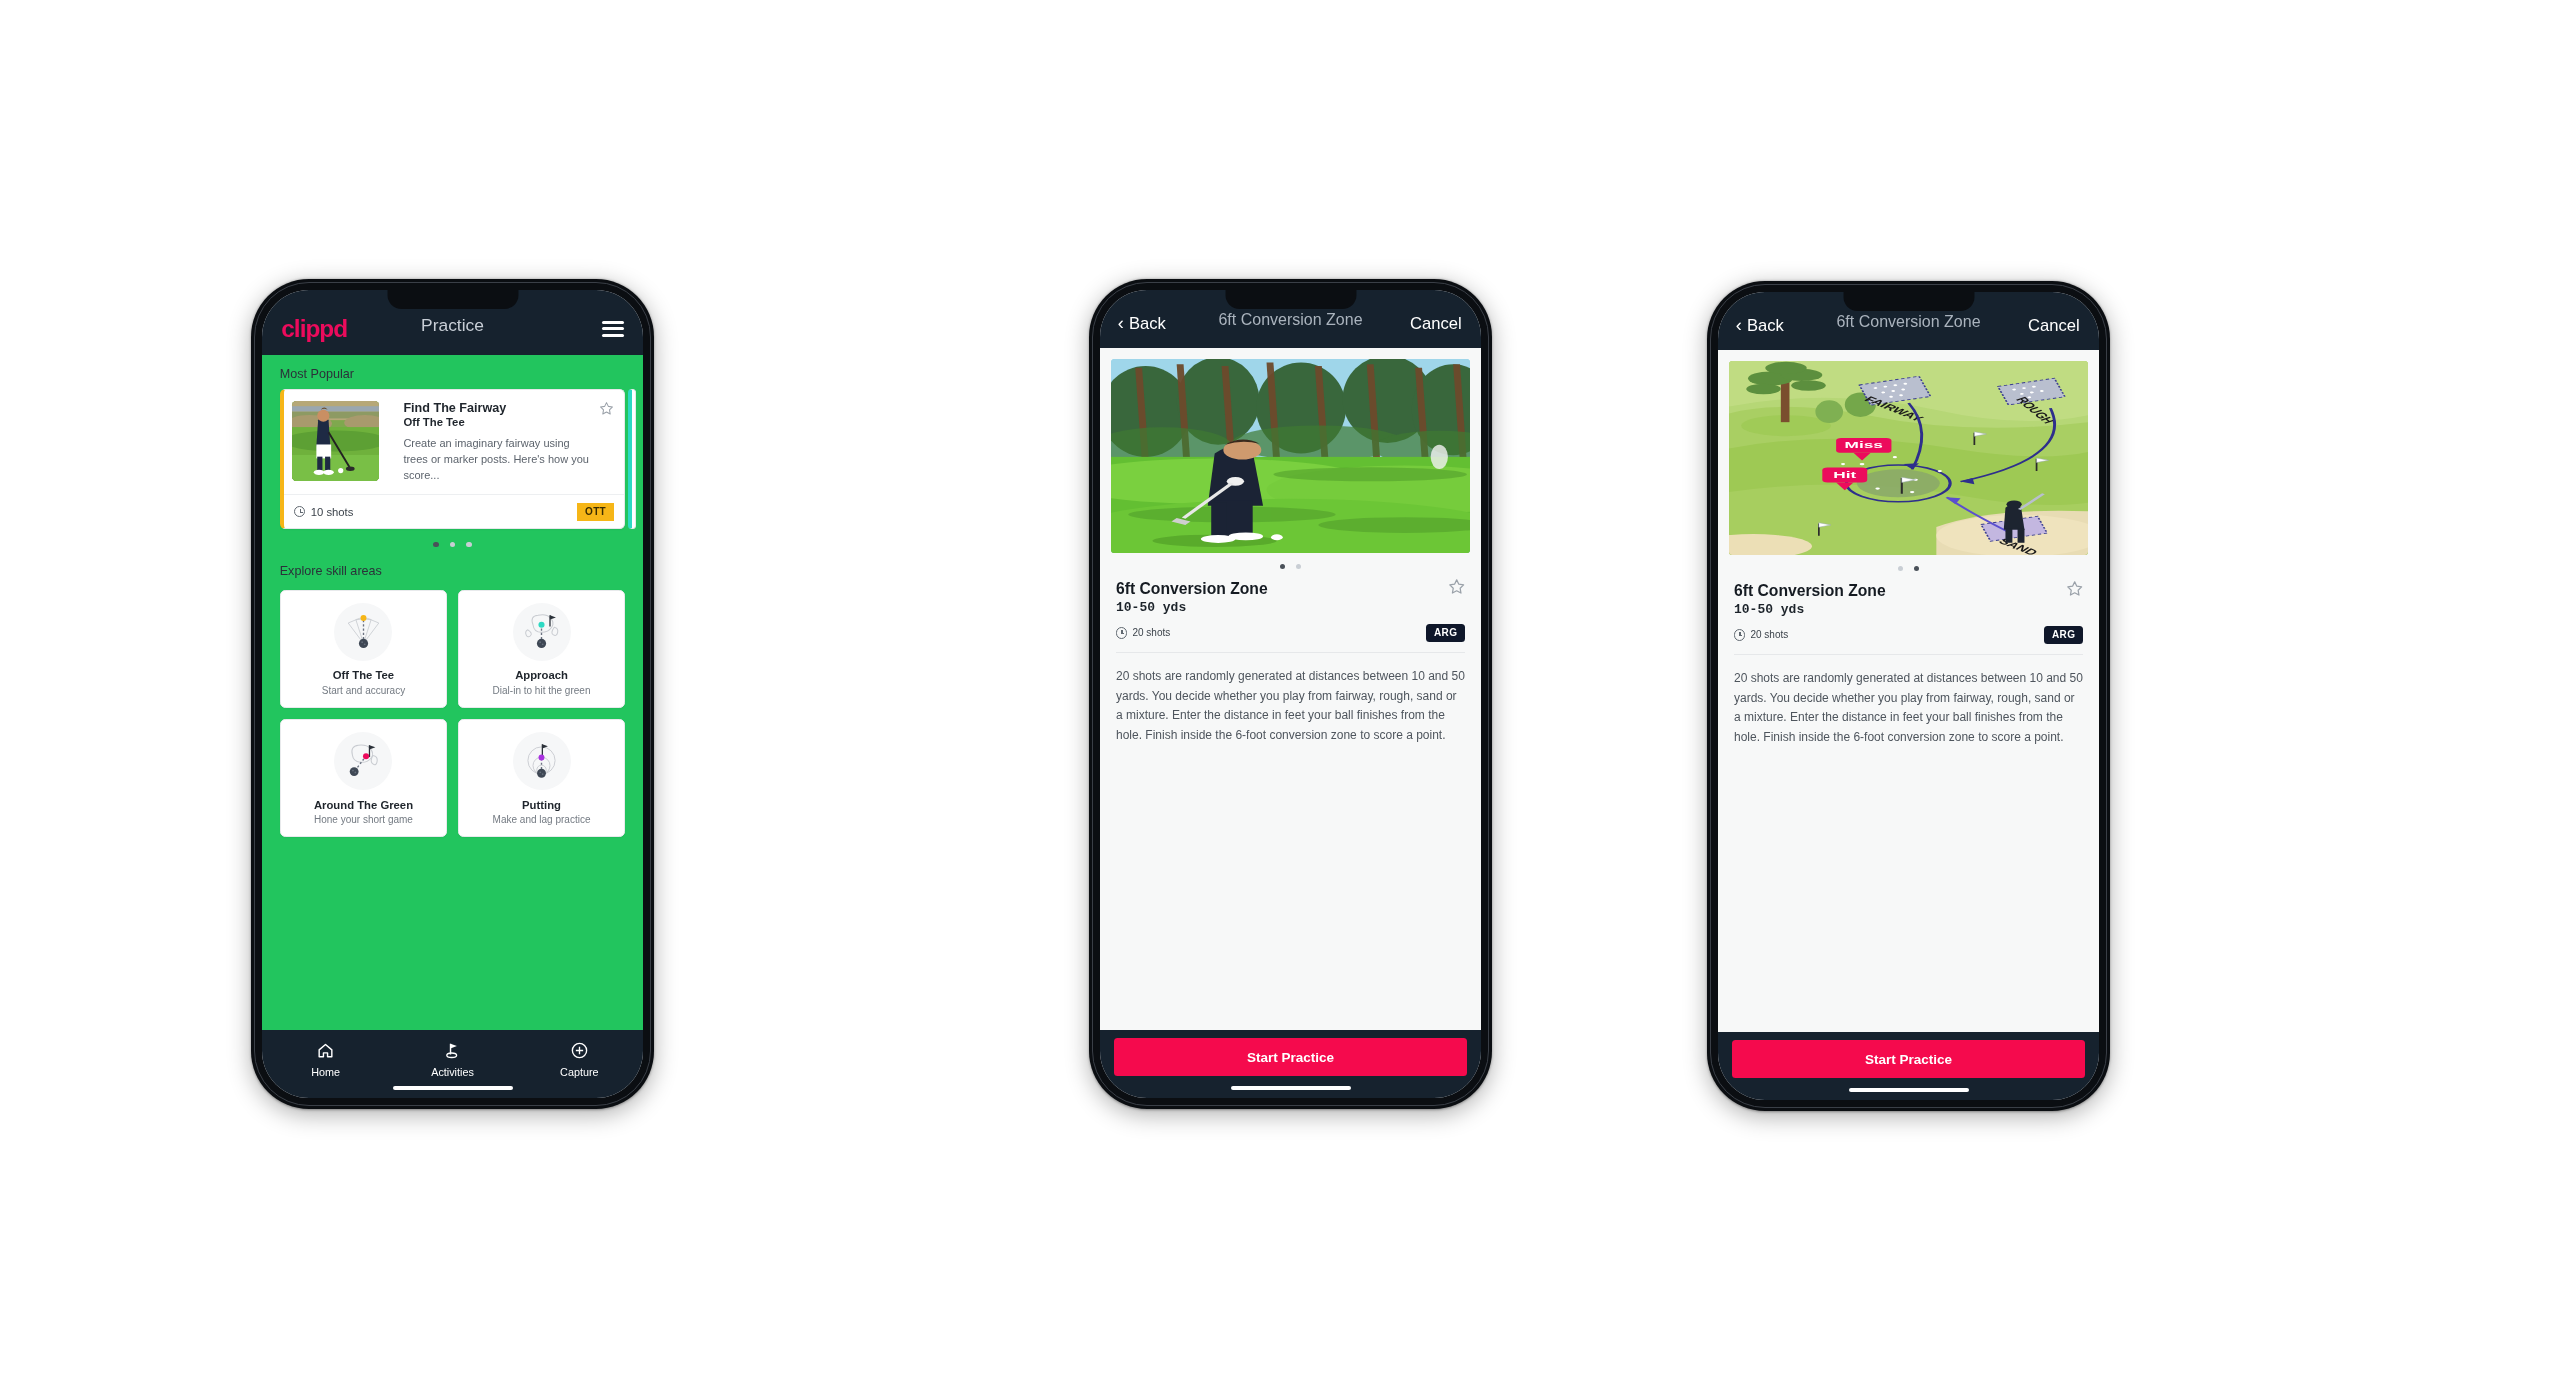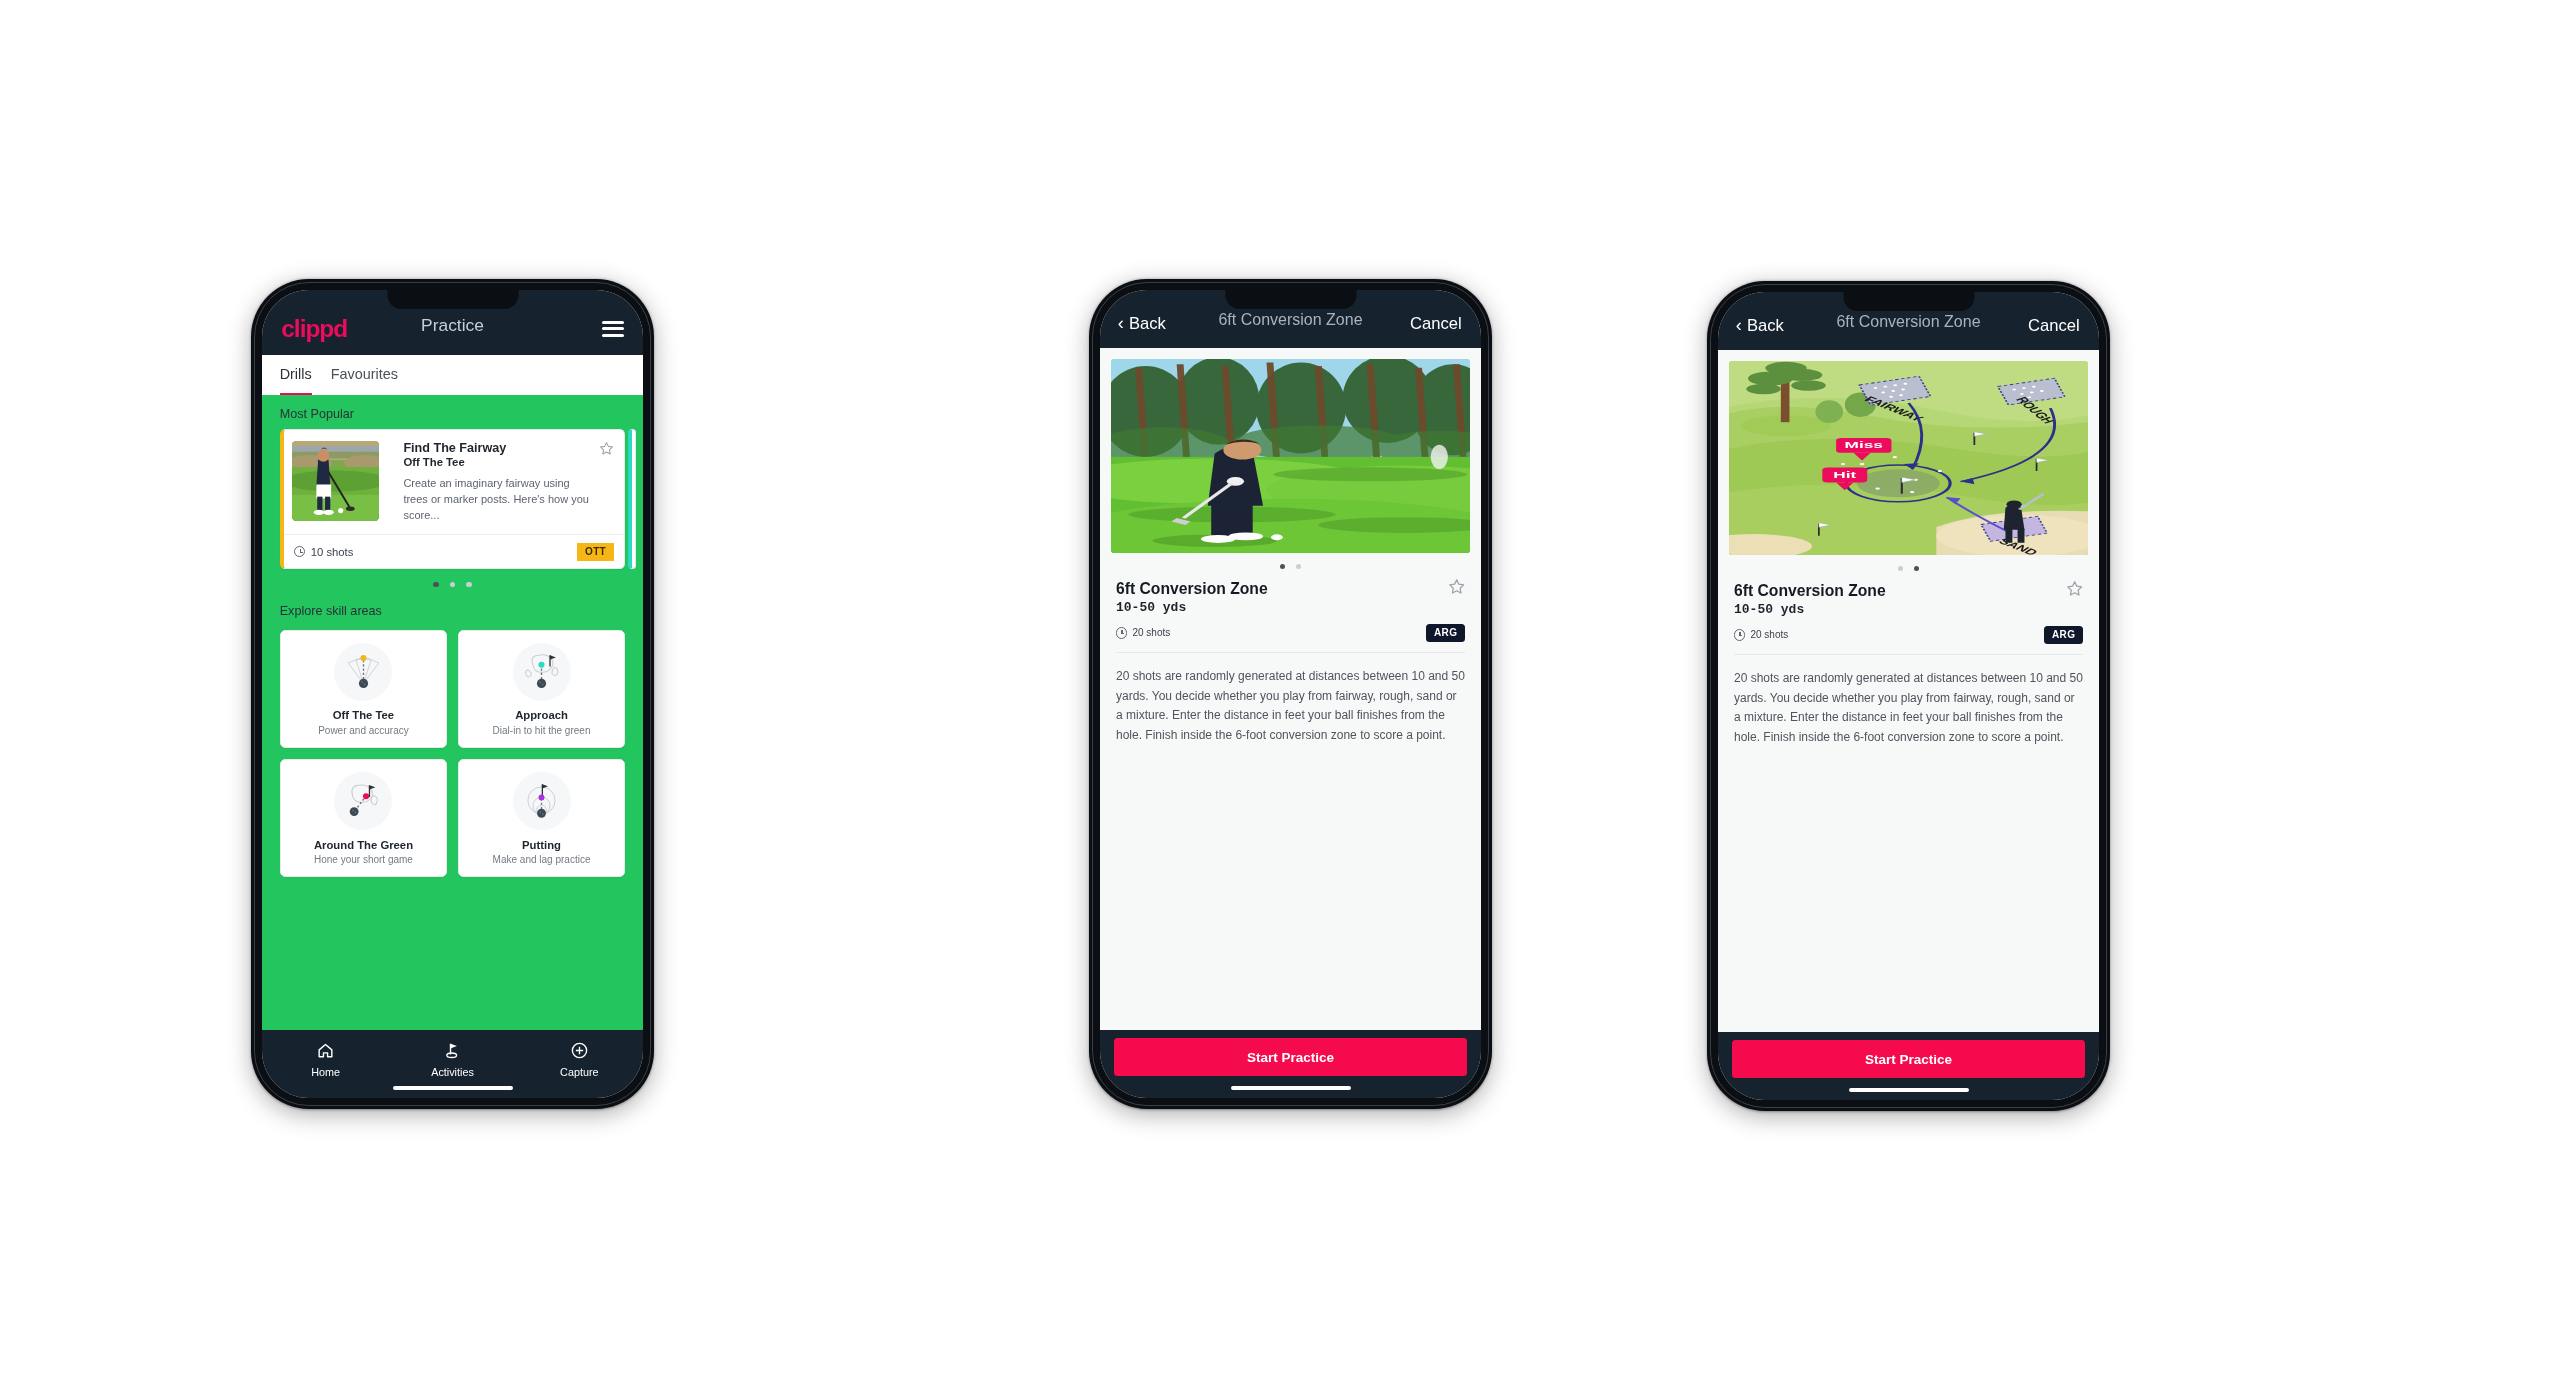--- a/index.html
+++ b/index.html
@@ -182,24 +182,20 @@
       <div class="navbar">
         <div class="logo">clippd</div>
         <div class="navbar-title">Practice</div>
         <div class="hamburger">
           <span></span>
             <span></span>
             <span></span>
         </div>
       </div>
 
-      <div class="tabs">
-        <div class="tab active">Drills</div>
-        <div class="tab">Favourites</div>
-      </div>
 
       <div class="body">
         <div class="section-title">Most Popular</div>
 
         <div class="carousel">
           <div class="drill-card">
             <div class="dc-top">
               <div class="dc-thumb">
                 <svg viewBox="0 0 100 92" width="87" height="80" aria-hidden="true">
                   <rect width="100" height="92" fill="#7fa84e"></rect>
@@ -266,21 +262,21 @@
                 <path d="M12 20 Q30 10 48 20" stroke="#c9ccd1" stroke-width="1" fill="none"></path>
                 <path d="M21 16 Q30 12 39 16" stroke="#c9ccd1" stroke-width="1" fill="none"></path>
                 <line x1="30" y1="44" x2="30" y2="15" stroke="#6b7280" stroke-width="1.6" stroke-dasharray="2.4 2.6"></line>
                 <circle cx="30" cy="44" r="5.4" fill="#3f4855"></circle>
                 <circle cx="28.4" cy="42.6" r="1" fill="#67707d"></circle>
                 <circle cx="31.4" cy="45" r="1" fill="#67707d"></circle>
                 <circle cx="30" cy="14.2" r="3.5" fill="#f6b617"></circle>
               </svg>
             </div>
             <div class="skill-name">Off The Tee</div>
-            <div class="skill-desc">Power and accuracy</div>
+            <div class="skill-desc">Start and accuracy</div>
           </div>
 
           <div class="skill-card">
             <div class="skill-ico">
               <svg viewBox="0 0 60 60" width="51" height="51">
                 <path d="M20 22 q-4 -10 6 -11 q10 -2 14 3 q6 5 2 11 q-4 6 -12 6 q-9 0 -10 -9z" fill="none" stroke="#c9ccd1" stroke-width="1.2"></path>
                 <path d="M14 28 q-4 2 -2 6 q2 4 5 1 q3 -3 -3 -7z" fill="none" stroke="#c9ccd1" stroke-width="1.2"></path>
                 <path d="M45 25 q5 1 4 6 q-1 5 -5 3 q-4 -2 1 -9z" fill="none" stroke="#c9ccd1" stroke-width="1.2"></path>
                 <line x1="40" y1="11" x2="40" y2="24" stroke="#2b3139" stroke-width="1.5"></line>
                 <path d="M40 11 l7 2.4 l-7 2.6z" fill="#2b3139"></path>

